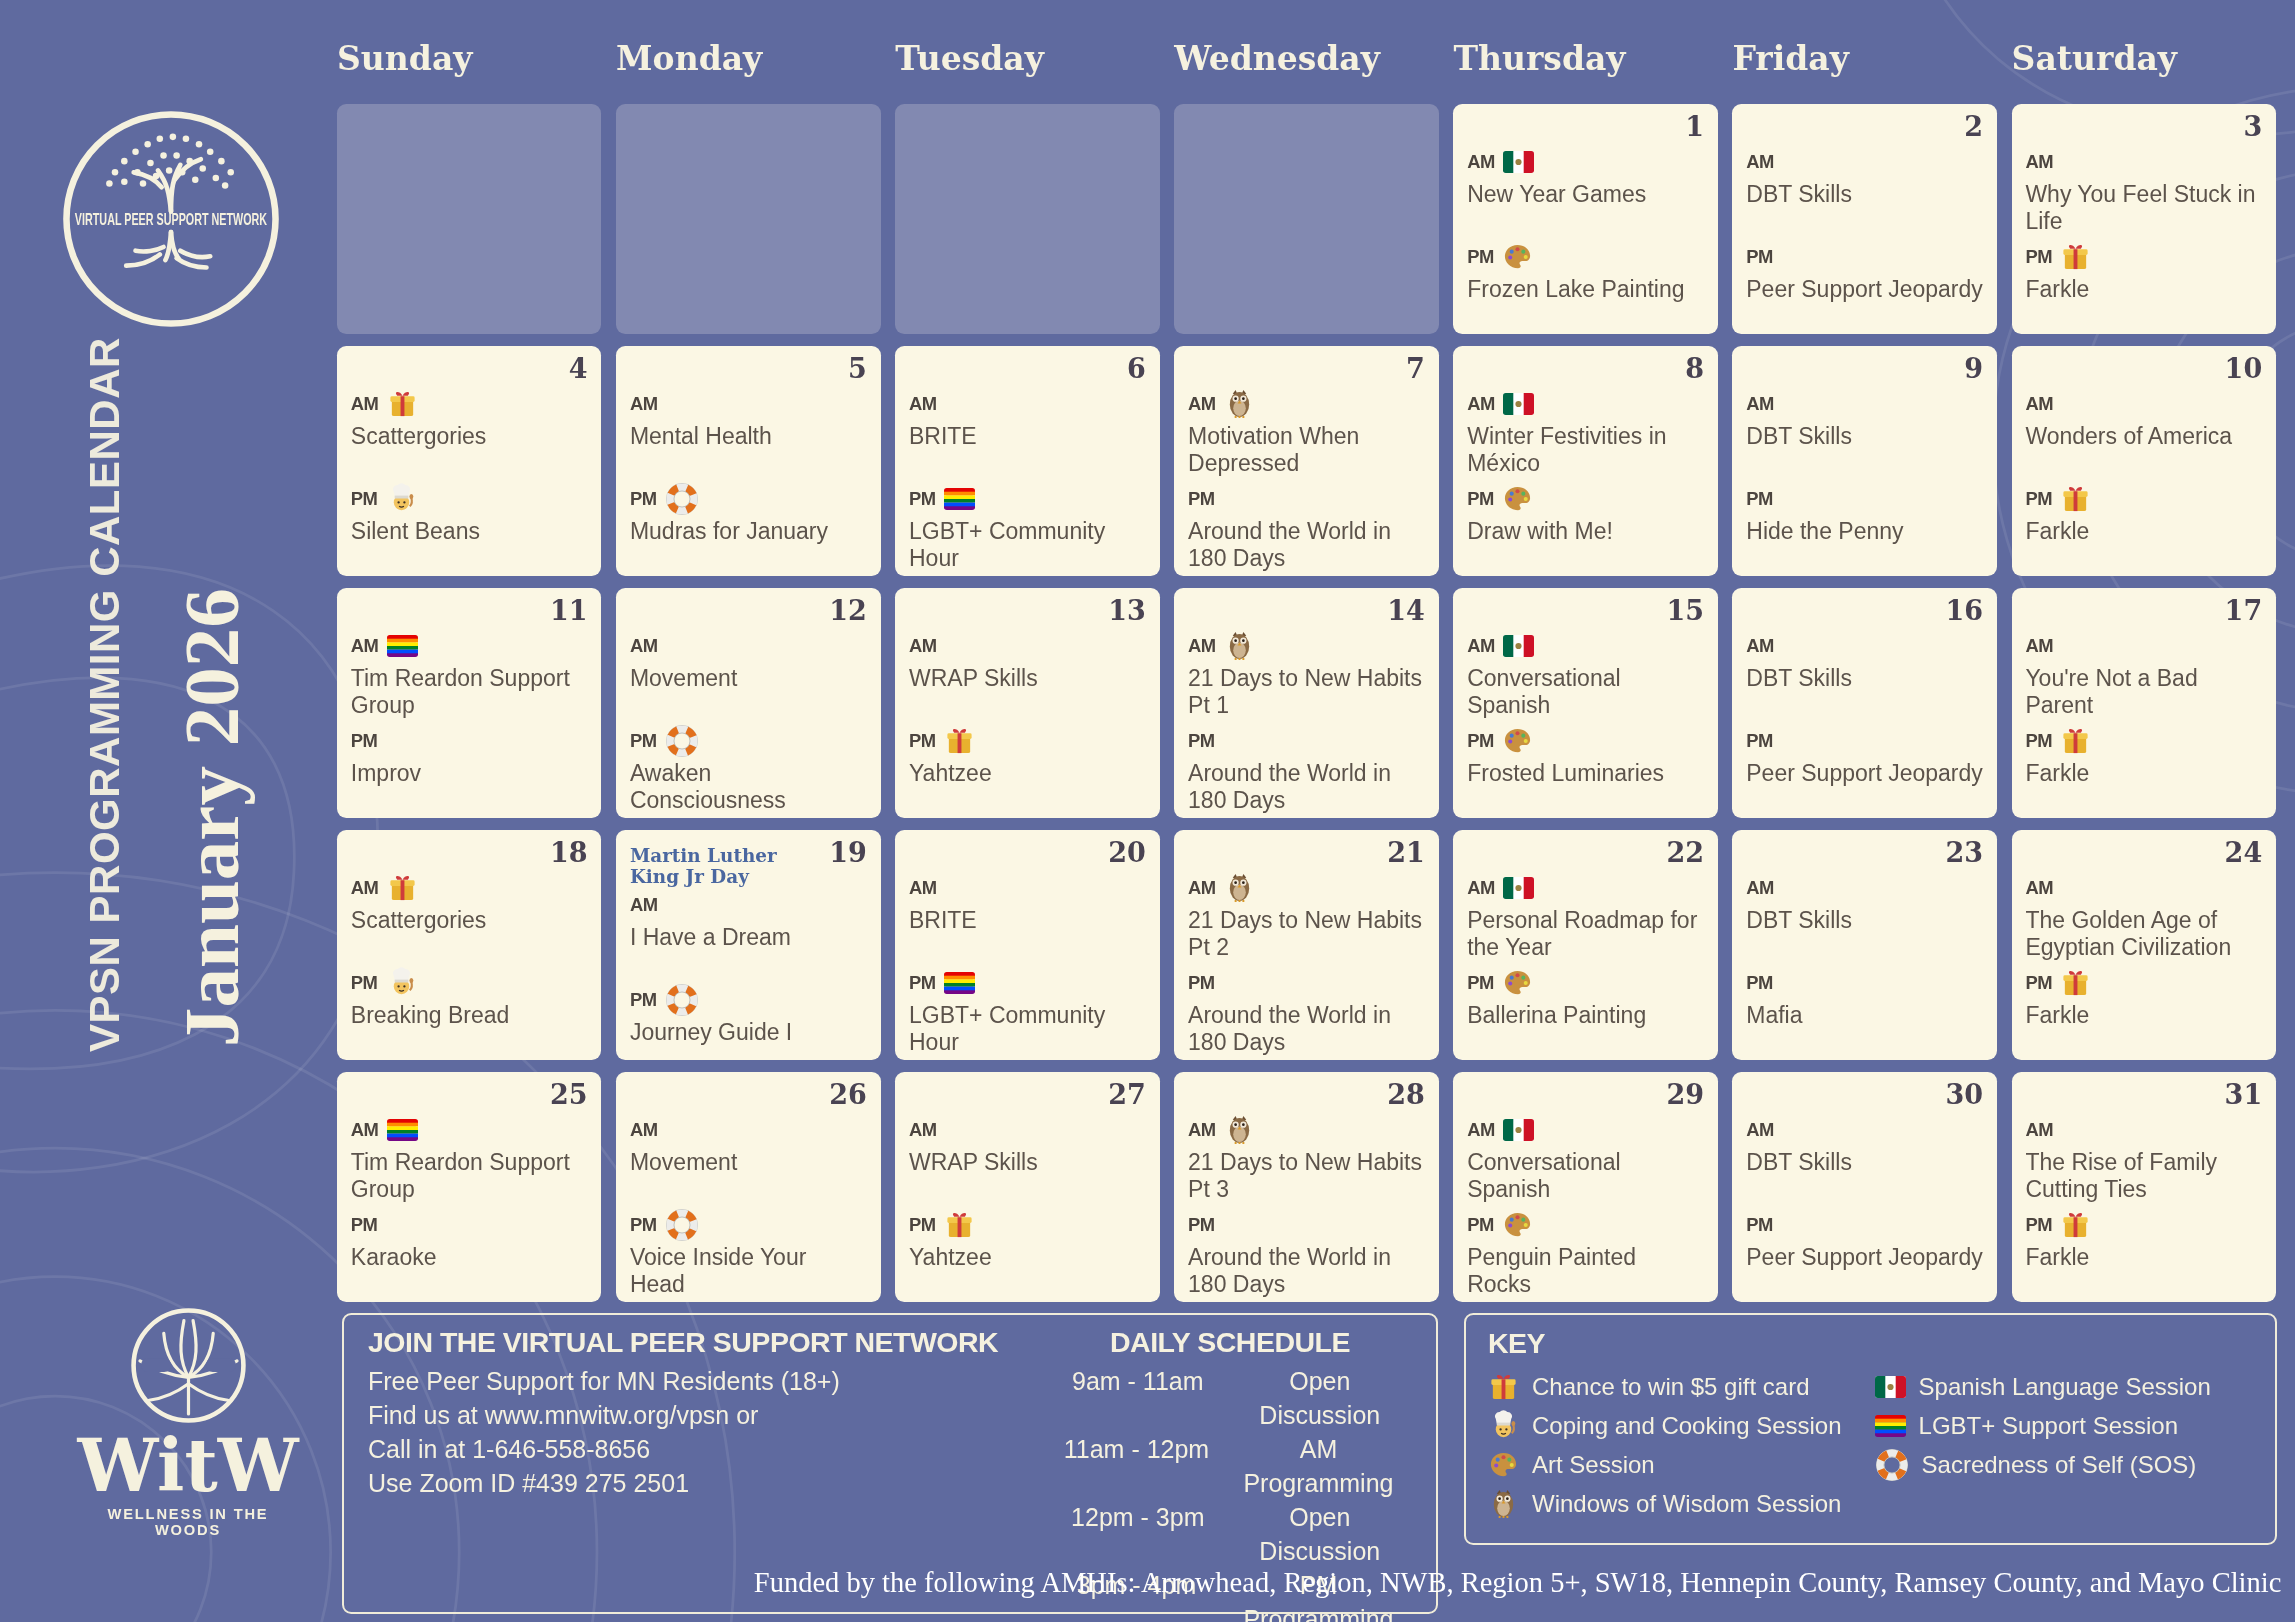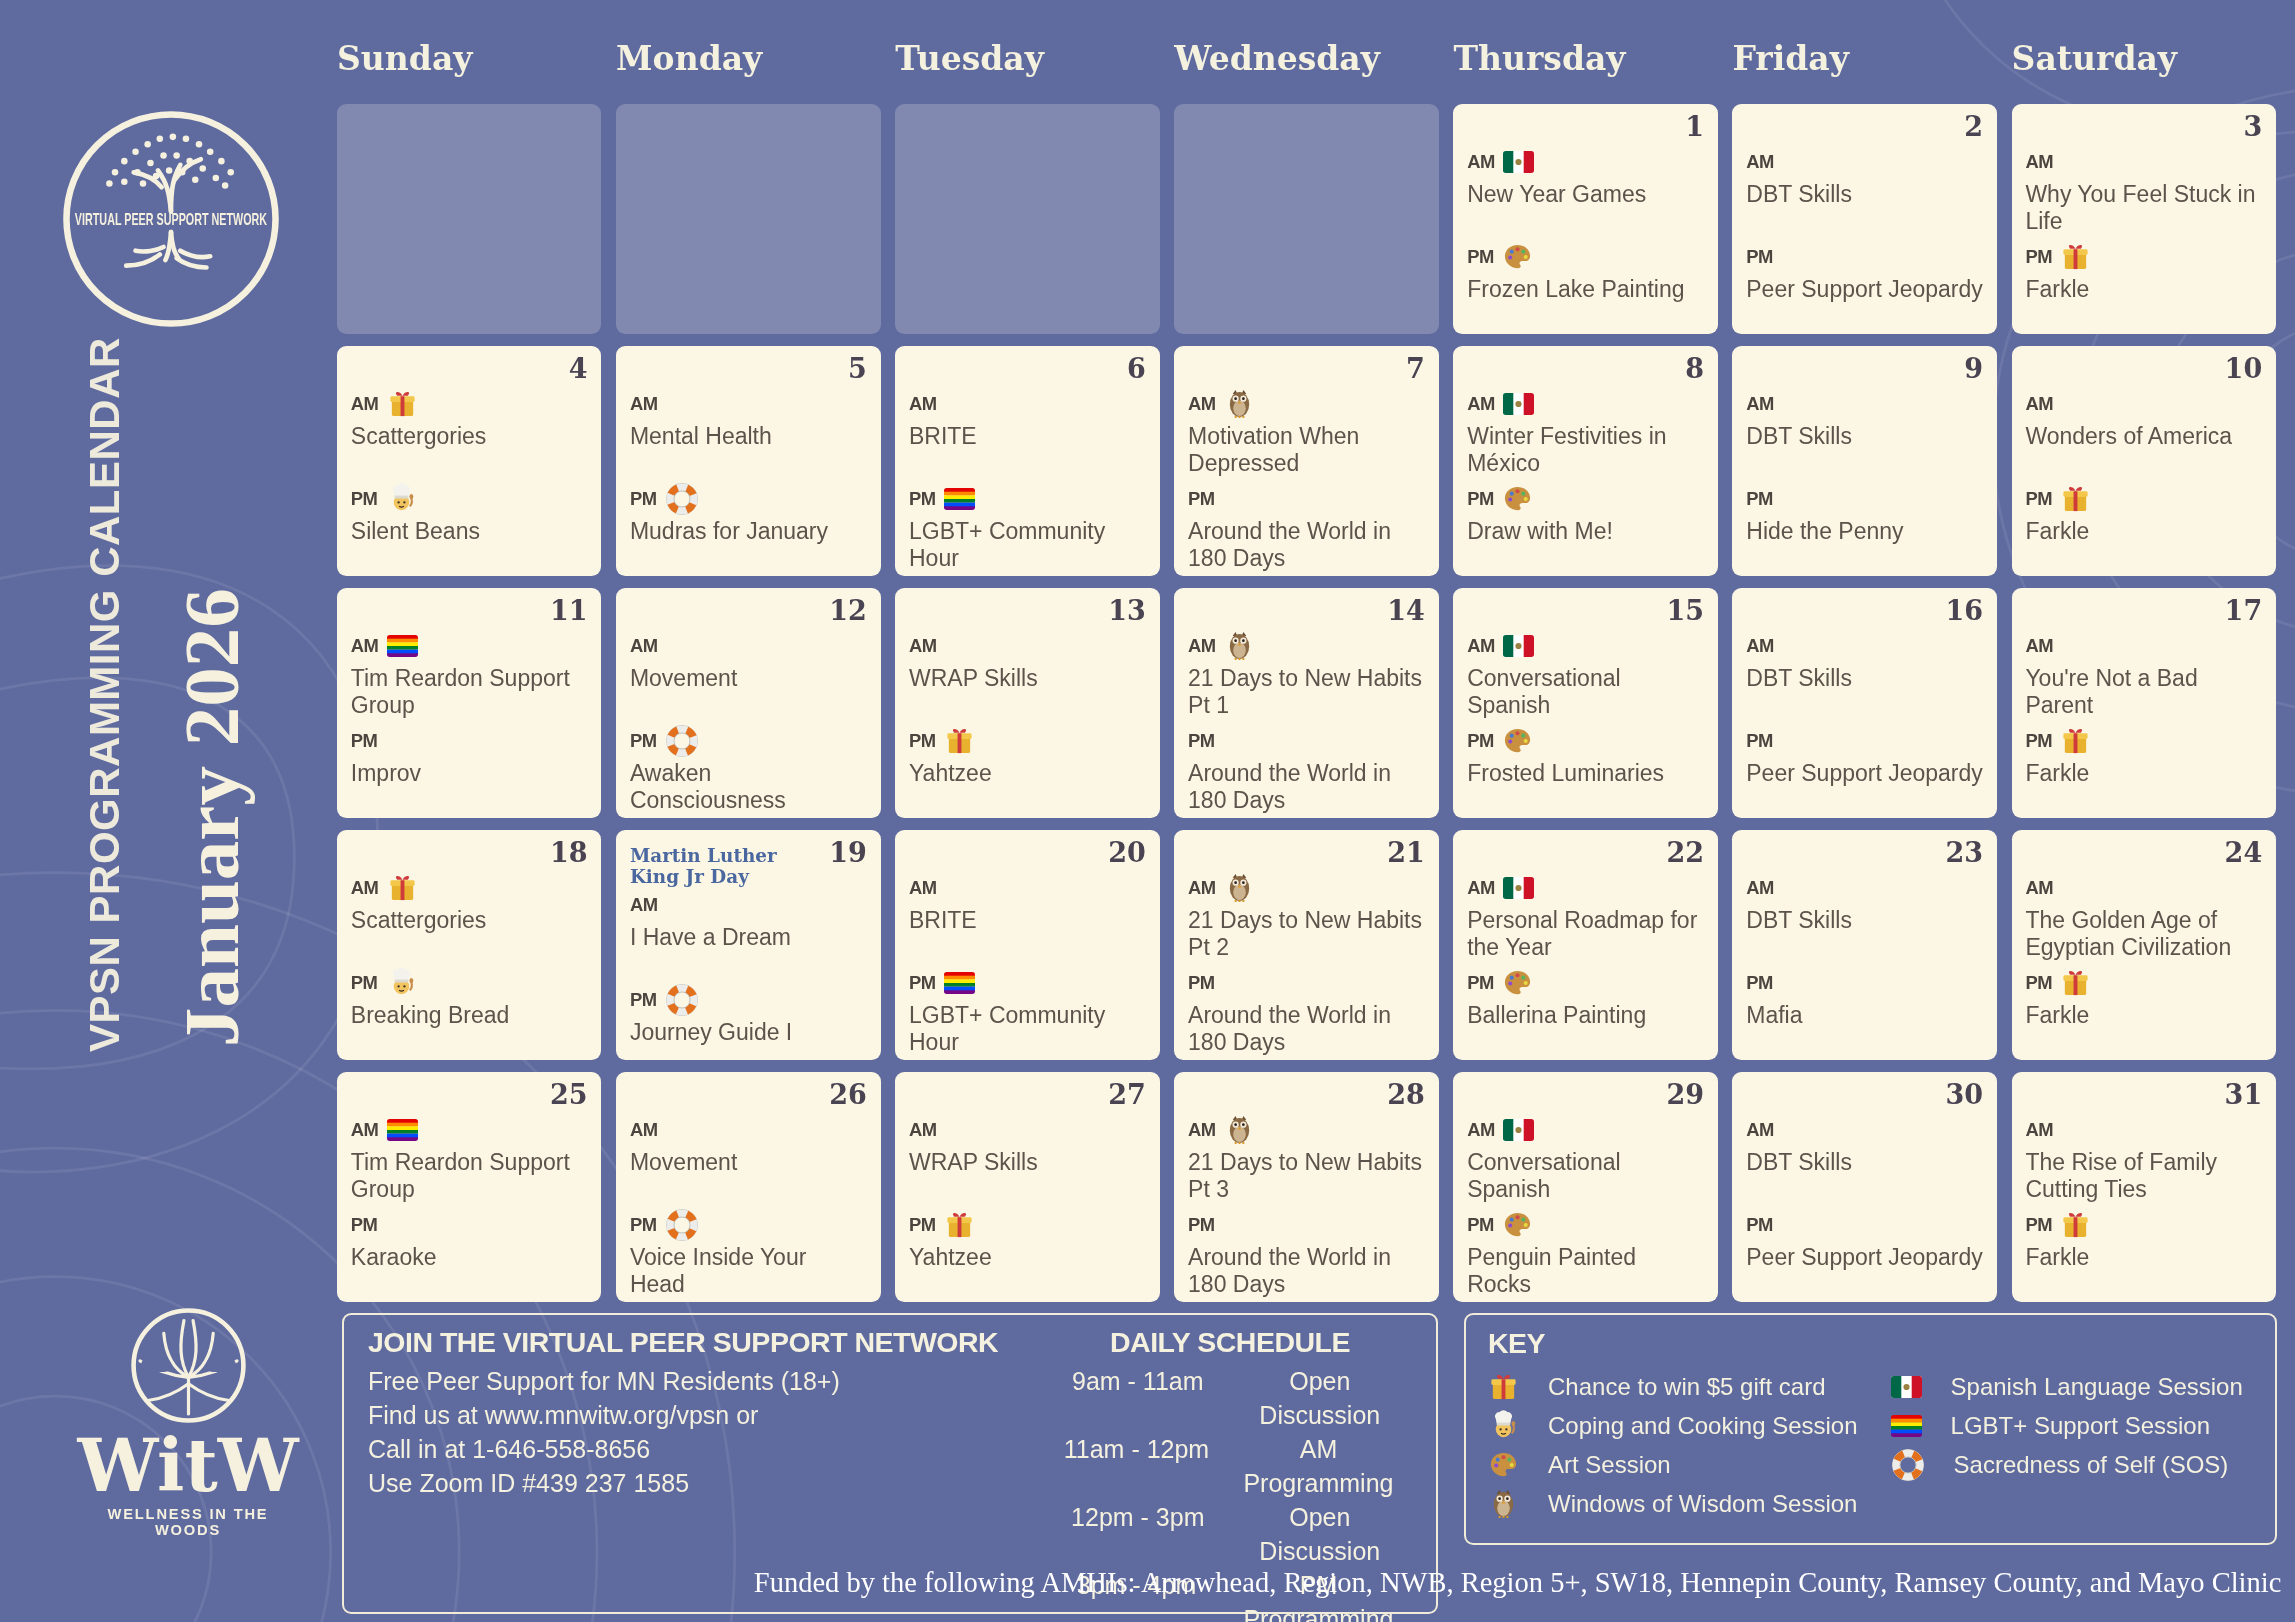--- a/index.html
+++ b/index.html
@@ -61,21 +61,21 @@
   .join-line{font-size:25px;line-height:1.36;}
   .supplies-link{border-bottom:1.8px solid #f5f1df;}
   .schedule{flex:1;text-align:center;}
   .sched-row{display:flex;font-size:25px;line-height:1.36;}
   .sched-time{width:184px;}
   .key-box{
     position:absolute;left:1464px;top:1313px;width:813px;height:232px;box-sizing:border-box;
     border:2.8px solid #f0ecd9;border-radius:9.2px;padding:12px 22px;color:#f5f1df;
   }
   .key-cols{display:flex;gap:33px;margin-top:7.3px;}
-  .key-item{display:flex;align-items:center;gap:29px;font-size:24px;height:39px;}
+  .key-item{display:flex;align-items:center;gap:13px;font-size:24px;height:39px;}
 
   .footer{
     position:absolute;right:14.7px;top:1567px;
     font-family:"Liberation Serif",serif;font-weight:400;font-size:28.5px;color:#ffffff;
   }
 </style>
 </head>
 <body>
 
 <svg class="bg-contours" viewBox="0 0 2500 1767">
@@ -1064,21 +1064,21 @@
     </div>
   </div>
 
 <section class="join-box">
   <div class="join-left">
     <h2 class="boxhead">JOIN THE VIRTUAL PEER SUPPORT NETWORK</h2>
     <div id="join-lines">
         <div class="join-line">Free Peer Support for MN Residents (18+)</div>
         <div class="join-line">Find us at www.mnwitw.org/vpsn or</div>
         <div class="join-line">Call in at 1-646-558-8656</div>
-        <div class="join-line">Use Zoom ID #439 237 1585</div>
+        <div class="join-line">Use Zoom ID #439 275 2501</div>
       </div>
   </div>
   <div class="schedule">
     <h2 class="boxhead">DAILY SCHEDULE</h2>
     <div id="schedule-rows">
         <div class="sched-row">
      <span class="sched-time">9am - 11am</span>
      <span class="sched-label">Open Discussion</span>
    </div>
         <div class="sched-row">

